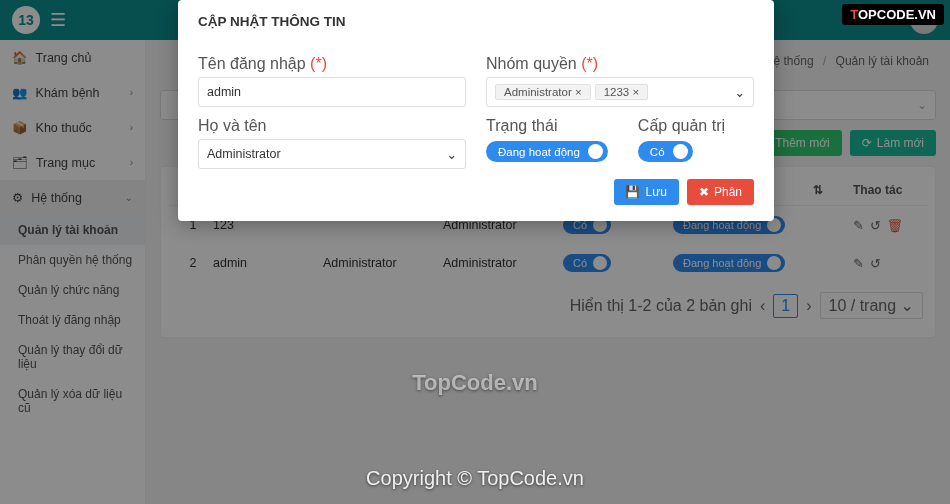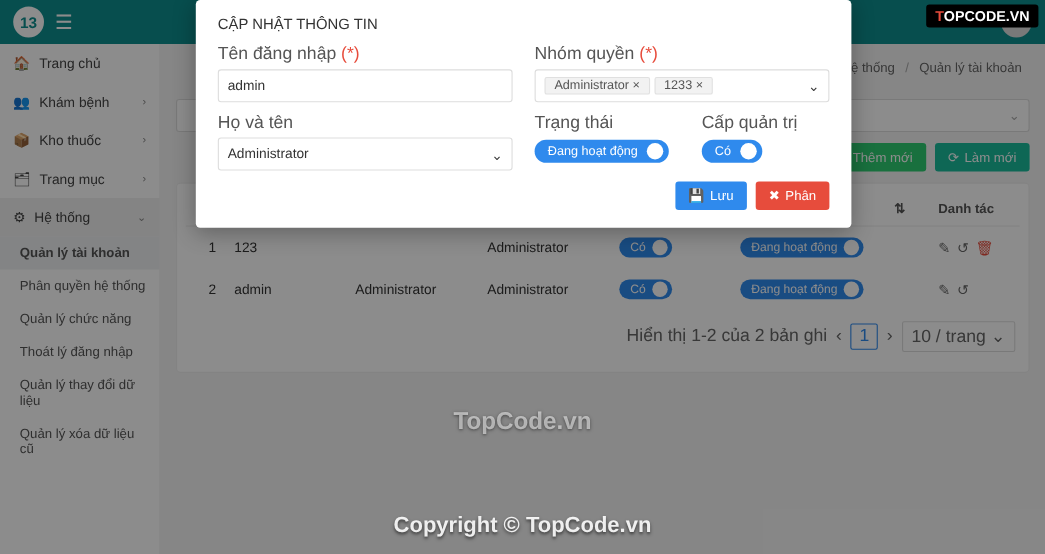--- a/index.html
+++ b/index.html
@@ -43,33 +43,33 @@
 .c-act{width:70px}
 .pill{display:inline-flex;align-items:center;background:#2f8aed;color:#fff;border-radius:12px;padding:2px 4px 2px 10px;font-size:11px;gap:6px}
 .pill .knob{width:14px;height:14px;background:#fff;border-radius:50%}
 .act-icons{color:#666;display:flex;gap:6px;font-size:13px}
 .act-icons .del{color:#e74c3c}
 .pager{display:flex;justify-content:flex-end;align-items:center;gap:8px;padding:10px 4px;font-size:16px;color:#666}
 .pgbox{border:1px solid #2f8aed;color:#2f8aed;padding:2px 7px;border-radius:2px}
 .pgsel{border:1px solid #ddd;padding:3px 8px;border-radius:2px}
 .overlay{position:absolute;inset:0;background:rgba(0,0,0,0.45);z-index:50}
 .modal{position:absolute;top:0;left:178px;width:596px;background:#fff;border-radius:4px;z-index:60;padding:14px 20px 16px;box-shadow:0 4px 20px rgba(0,0,0,.3)}
-.modal h3{font-size:13.5px;font-weight:400;margin-bottom:12px;color:#333}
+.modal h3{font-size:13.5px;font-weight:700;margin-bottom:26px;color:#333}
 .mrow{display:flex;gap:20px;margin-bottom:10px}
 .mfield{flex:1}
 .mfield label{display:block;font-size:16px;color:#555;margin-bottom:4px}
 .req{color:#e74c3c}
 .minput{width:100%;height:30px;border:1px solid #ddd;border-radius:3px;padding:0 8px;font-size:12.5px;display:flex;align-items:center;justify-content:space-between}
 .tags{display:flex;gap:4px;align-items:center;flex:1}
 .tag{background:#f2f2f2;border:1px solid #e0e0e0;border-radius:2px;padding:1px 8px;font-size:11.5px;color:#555}
 .toggle{display:inline-flex;align-items:center;background:#2f8aed;color:#fff;border-radius:14px;padding:3px 5px 3px 12px;font-size:11.5px;gap:8px}
 .toggle .kn{width:15px;height:15px;background:#fff;border-radius:50%}
 .modal-foot{display:flex;justify-content:flex-end;gap:8px;margin-top:8px}
 .wm1{position:absolute;left:50%;top:370px;transform:translateX(-50%);color:rgba(255,255,255,.55);font-size:22px;font-weight:600;z-index:55;text-shadow:0 1px 3px rgba(0,0,0,.5)}
-.wm2{position:absolute;left:50%;bottom:14px;transform:translateX(-50%);color:rgba(255,255,255,.9);font-size:20px;font-weight:700;z-index:55;text-shadow:0 1px 3px rgba(0,0,0,.6)}
+.wm2{position:absolute;left:50%;bottom:14px;transform:translateX(-50%);color:rgba(255,255,255,.9);font-size:20px;font-weight:400;z-index:55;text-shadow:0 1px 3px rgba(0,0,0,.6)}
 .ico{font-family:inherit}
 </style>
 </head>
 <body>
 
 <div class="brand-badge"><span class="red">T</span><span>OPCODE.VN</span></div>
 
 <div class="topbar">
   <div class="logo">
     <div class="logo-heart">13</div>
@@ -141,21 +141,21 @@
     </div>
     <div class="card">
       <div class="thead">
         <div class="c-idx"></div>
           <div class="c-user"></div>
           <div class="c-name"></div>
           <div class="c-role"></div>
           <div class="c-admin"></div>
           <div class="c-status"></div>
         <div class="c-sort">⇅</div>
-        <div class="c-act">Danh tác</div>
+        <div class="c-act">Thao tác</div>
       </div>
       <div class="trow">
         <div class="c-idx">1</div>
         <div class="c-user">123</div>
         <div class="c-name"></div>
         <div class="c-role">Administrator</div>
         <div class="c-admin"><span class="pill">
               <span>Có</span>
               <span class="knob"></span>
             </span></div>

